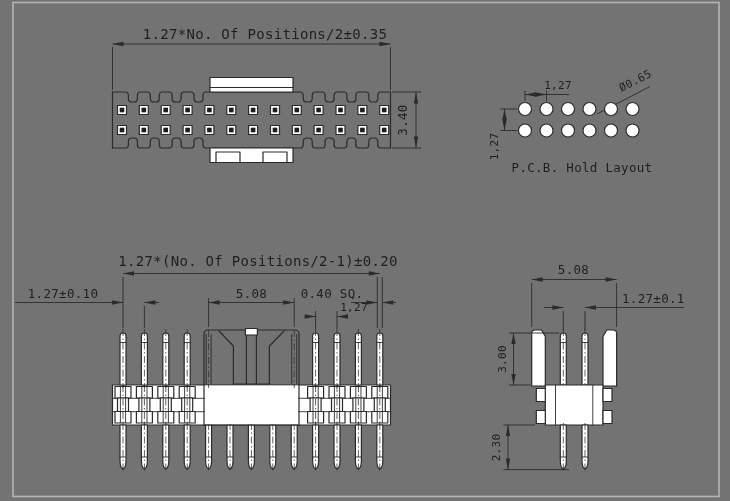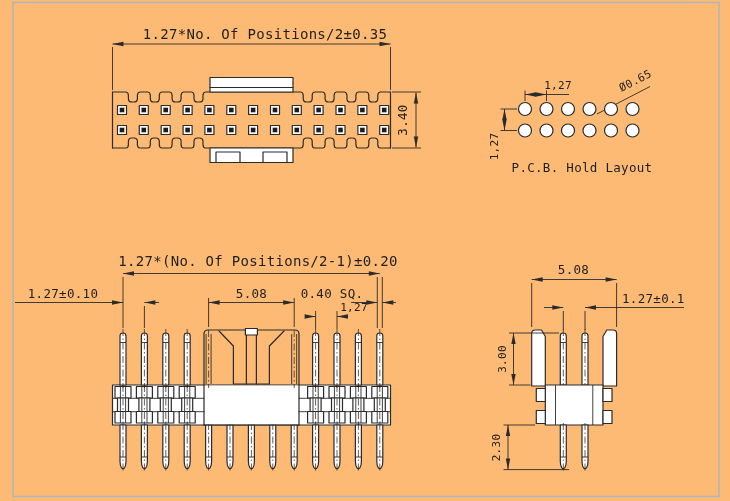--- a/index.html
+++ b/index.html
@@ -1,16 +1,16 @@
 <!DOCTYPE html>
 <html><head>
 <meta charset="utf-8">
 <style>
   html,body { margin:0; padding:0; background:#fff; }
-  .stage { position:relative; width:730px; height:501px; background:#fdba74; overflow:hidden; }
+  .stage { position:relative; width:730px; height:501px; background:#737373; overflow:hidden; }
   svg text { user-select:none; }
   .ol  { fill:none; stroke:#2b2b2b; stroke-width:1.2; stroke-linejoin:round; stroke-linecap:round; }
   .olw { fill:#ffffff; stroke:#2b2b2b; stroke-width:1.2; stroke-linejoin:round; }
   .thin{ fill:none; stroke:#2b2b2b; stroke-width:0.9; }
   .dim { fill:none; stroke:#2b2b2b; stroke-width:0.9; }
   .cl  { fill:none; stroke:#2b2b2b; stroke-width:0.75; stroke-dasharray:7 2.5 1.5 2.5; }
   .t   { font-family:"DejaVu Sans Mono", monospace; fill:#1f1f1f; letter-spacing:0.3px; }
   .t14 { font-size:14px; }
   .t12 { font-size:12.5px; }
   .t11 { font-size:11px; }

